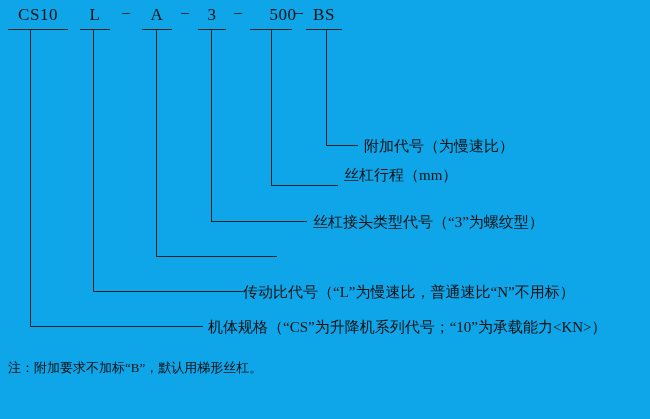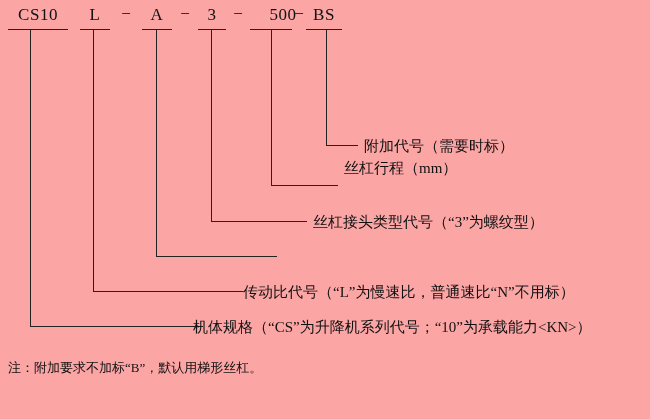--- a/index.html
+++ b/index.html
@@ -4,21 +4,21 @@
 <style>
   html, body {
     margin: 0;
     padding: 0;
     background: #ffffff;
   }
   .canvas {
     position: relative;
     width: 650px;
     height: 419px;
-    background: #fca5a5;
+    background: #0ea5e9;
     color: #111111;
     font-family: "Liberation Serif", "DejaVu Serif", serif;
     overflow: hidden;
   }
   .code-seg {
     position: absolute;
     top: 5px;
     height: 20px;
     font-size: 17px;
     line-height: 20px;
@@ -82,21 +82,21 @@
   <div class="underline" style="left:250px; top:29px; width:42px;"></div>
   <div class="underline" style="left:306px; top:29px; width:36px;"></div>
 
   <div class="connector" style="left:326px; top:29px; width:32px;  height:117px;"></div>
   <div class="connector" style="left:271px; top:29px; width:67px;  height:157px;"></div>
   <div class="connector" style="left:211px; top:29px; width:96px;  height:193px;"></div>
   <div class="connector" style="left:156px; top:29px; width:121px; height:228px;"></div>
   <div class="connector" style="left:93px;  top:29px; width:150px; height:263px;"></div>
   <div class="connector" style="left:30px;  top:29px; width:173px; height:298px;"></div>
 
-  <div class="label" style="left:364px; top:137px;">附加代号（需要时标）</div>
-  <div class="label" style="left:344px; top:159px;">丝杠行程（mm）</div>
+  <div class="label" style="left:364px; top:137px;">附加代号（为慢速比）</div>
+  <div class="label" style="left:344px; top:166px;">丝杠行程（mm）</div>
   <div class="label" style="left:313px; top:213px;">丝杠接头类型代号（“3”为螺纹型）</div>
   <div class="label" style="left:243px; top:283px;">传动比代号（“L”为慢速比，普通速比“N”不用标）</div>
-  <div class="label" style="left:193px; top:318px;">机体规格（“CS”为升降机系列代号；“10”为承载能力&lt;KN&gt;）</div>
+  <div class="label" style="left:208px; top:318px;">机体规格（“CS”为升降机系列代号；“10”为承载能力&lt;KN&gt;）</div>
 
   <div class="note" style="left:8px; top:358px;">注：附加要求不加标“B”，默认用梯形丝杠。</div>
 
 </div>
 
 </body></html>

